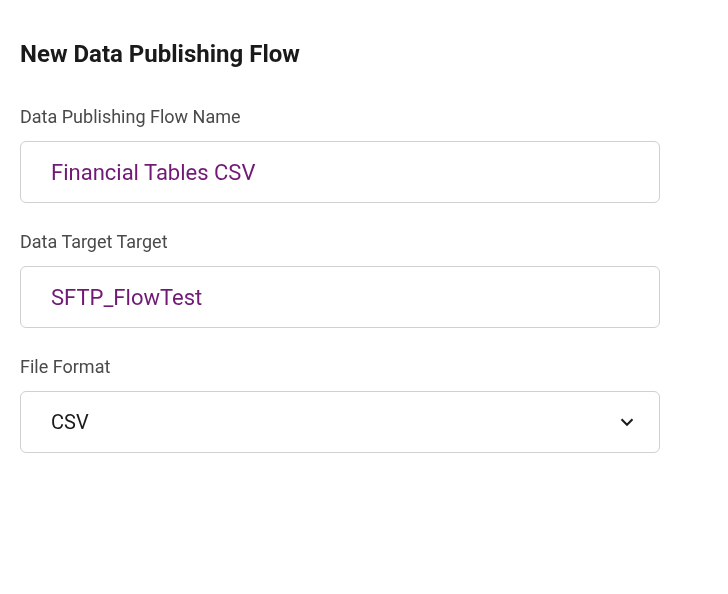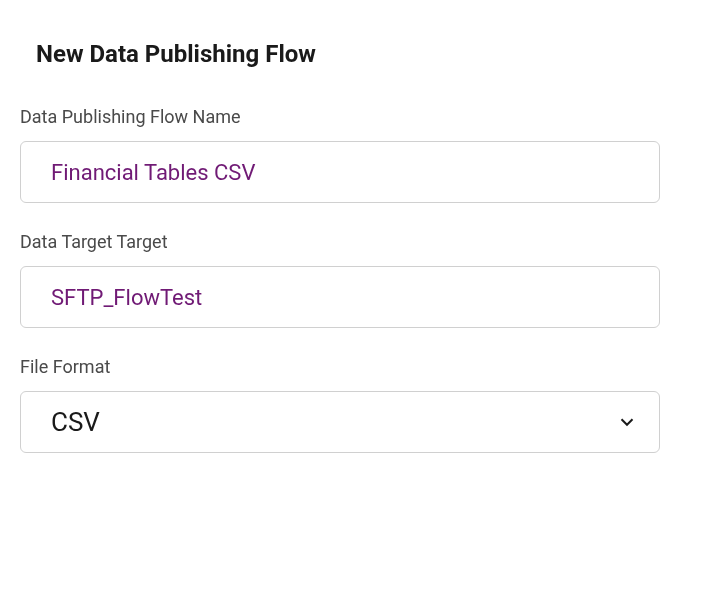--- a/index.html
+++ b/index.html
@@ -12,21 +12,20 @@
       background: #ffffff;
       padding: 40px 20px 20px 20px;
       width: 728px;
       height: 594px;
     }
     .form-title {
       font-size: 24px;
       font-weight: 700;
       color: #1a1a1a;
       margin-bottom: 38px;
-      margin-left: 16px;
     }
     .form-group {
       margin-bottom: 28px;
     }
     .field-label {
       display: block;
       font-size: 18px;
       color: #4a4a4a;
       font-weight: 400;
       margin-bottom: 14px;
@@ -45,21 +44,21 @@
     .select-wrapper {
       position: relative;
       width: 640px;
     }
     .select-input {
       width: 100%;
       height: 62px;
       border: 1px solid #d0d0d0;
       border-radius: 6px;
       padding: 0 56px 0 30px;
-      font-size: 26px;
+      font-size: 20px;
       color: #1a1a1a;
       font-family: inherit;
       background: #ffffff;
       appearance: none;
       -webkit-appearance: none;
       -moz-appearance: none;
       cursor: pointer;
     }
     .chevron {
       position: absolute;

